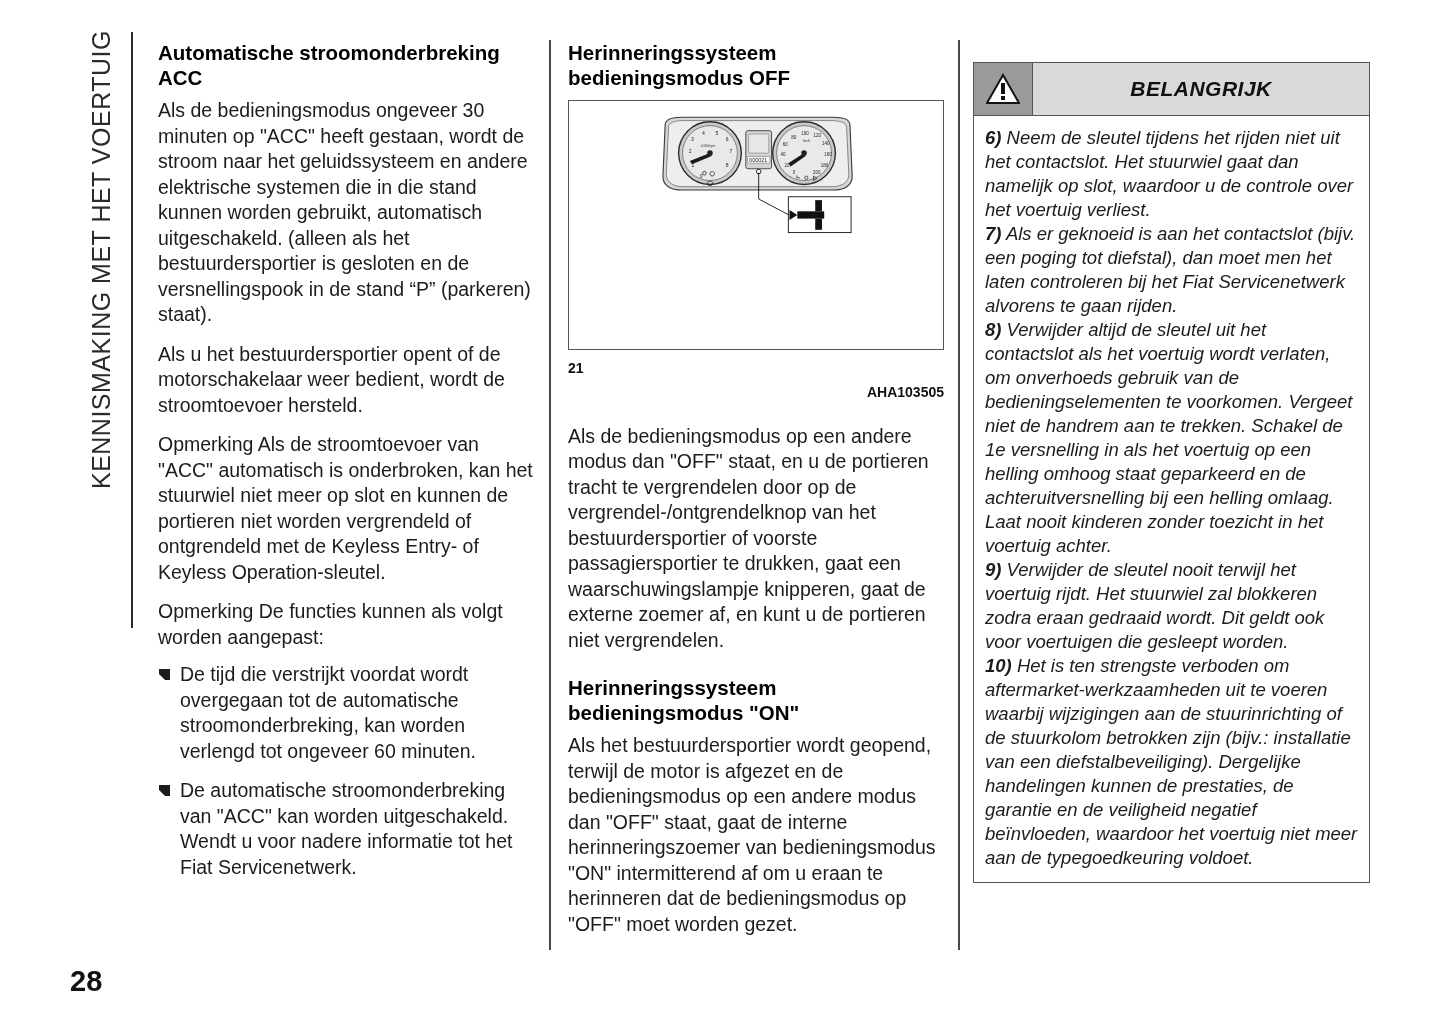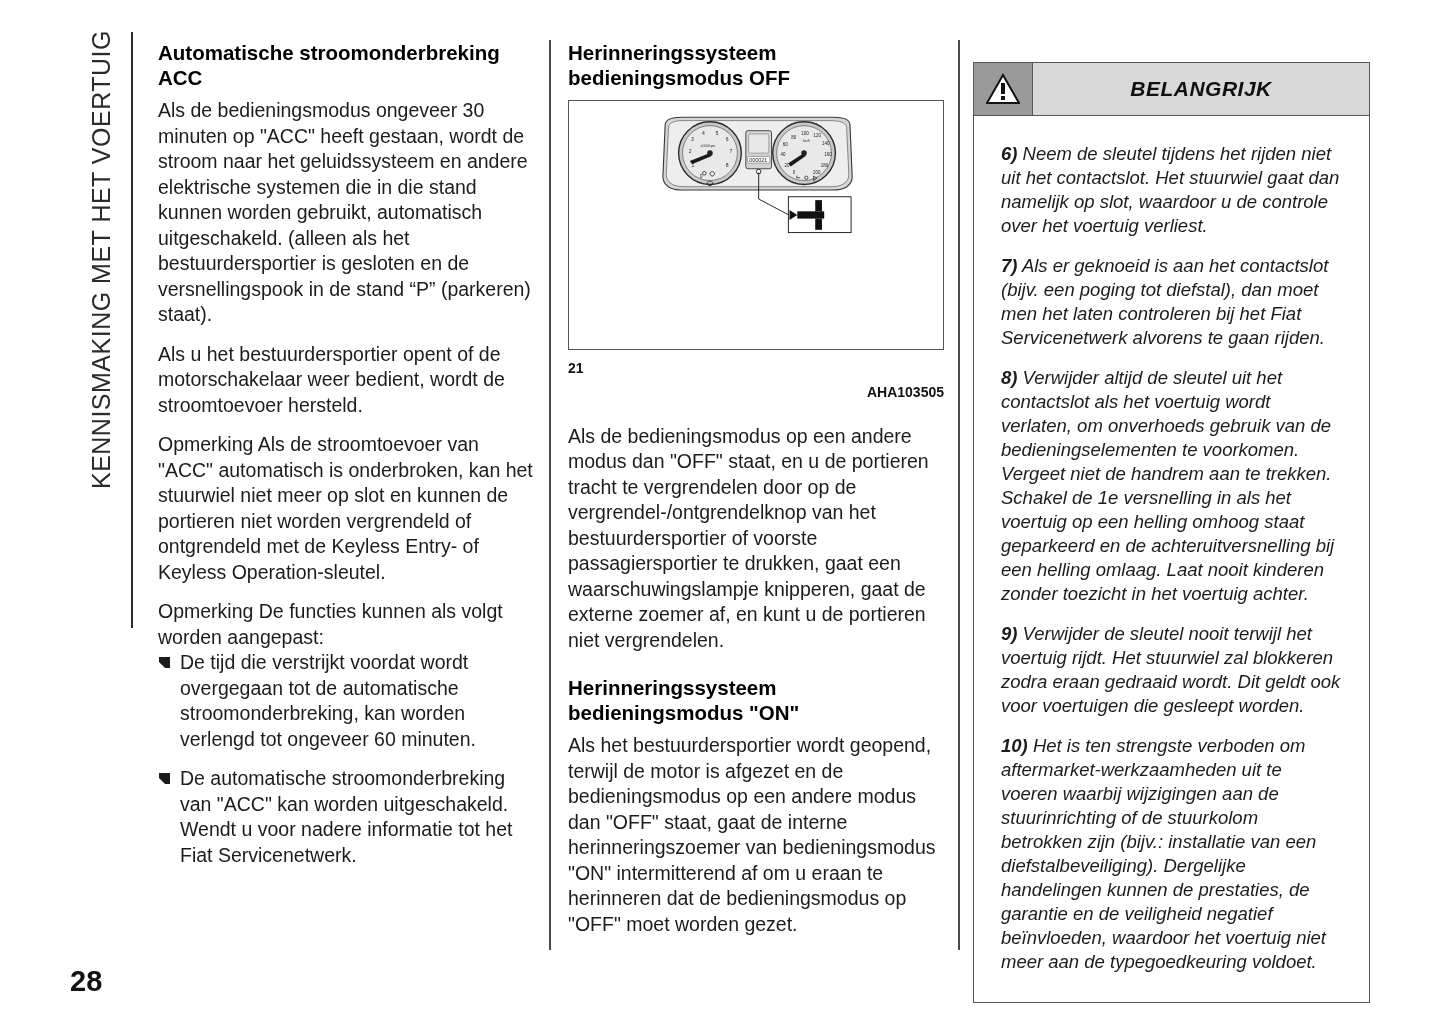--- a/index.html
+++ b/index.html
@@ -83,21 +83,21 @@
     font-weight: bold;
     line-height: 25px;
     margin: 0 0 8px 0;
     color: #000;
   }
   h2.head.spaced { margin-top: 22px; }
 
   p.para {
     margin: 0 0 14px 0;
   }
-  p.tight { margin-bottom: 0; }
+  p.tight { margin-bottom: 12px; }
 
   .bullet {
     margin: 0 0 0 0;
     padding-left: 22px;
     position: relative;
   }
   .bullet::before {
     content: "";
     position: absolute;
     left: 1px;
@@ -171,21 +171,21 @@
     border: 1.5px solid #555;
     border-top: none;
     box-sizing: border-box;
     padding: 10px 10px 12px 11px;
     font-style: italic;
     font-size: 18.5px;
     line-height: 24px;
     color: #1c1c1c;
   }
   .warn-body b { font-style: italic; font-weight: bold; }
-  .warn-item { margin: 16px; }
+  .warn-item { margin: 0; }
 </style>
 </head>
 <body>
 
 <div class="page">
 
   <div class="side-tab">
     <span class="vtext">KENNISMAKING MET HET VOERTUIG</span>
   </div>
   <div class="side-rule"></div>

